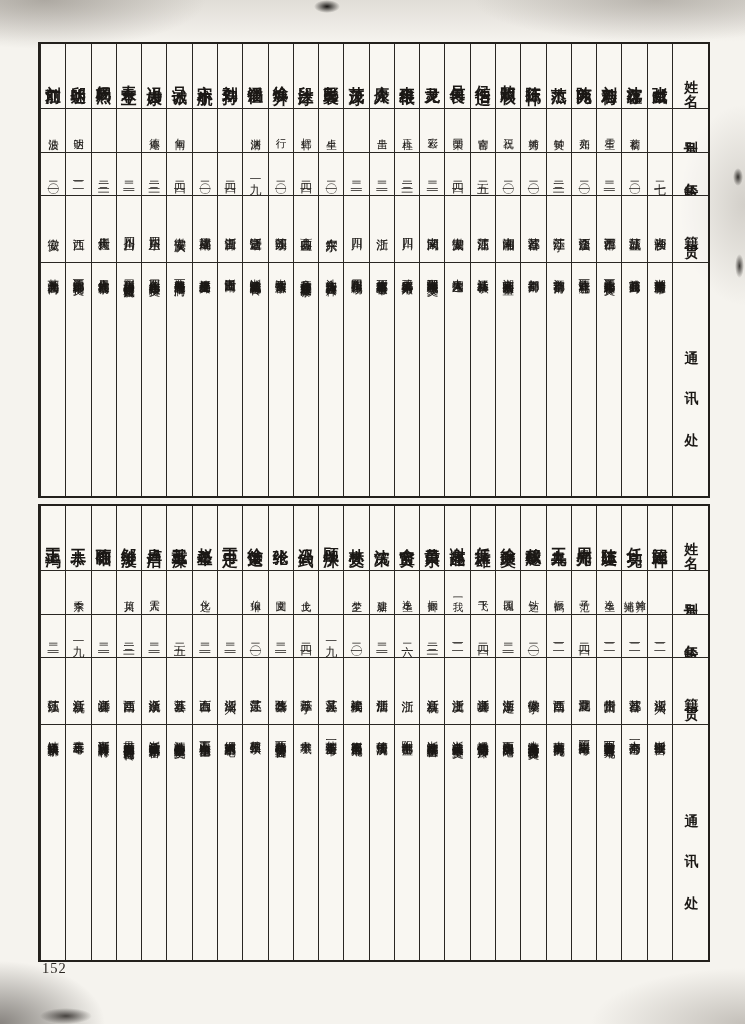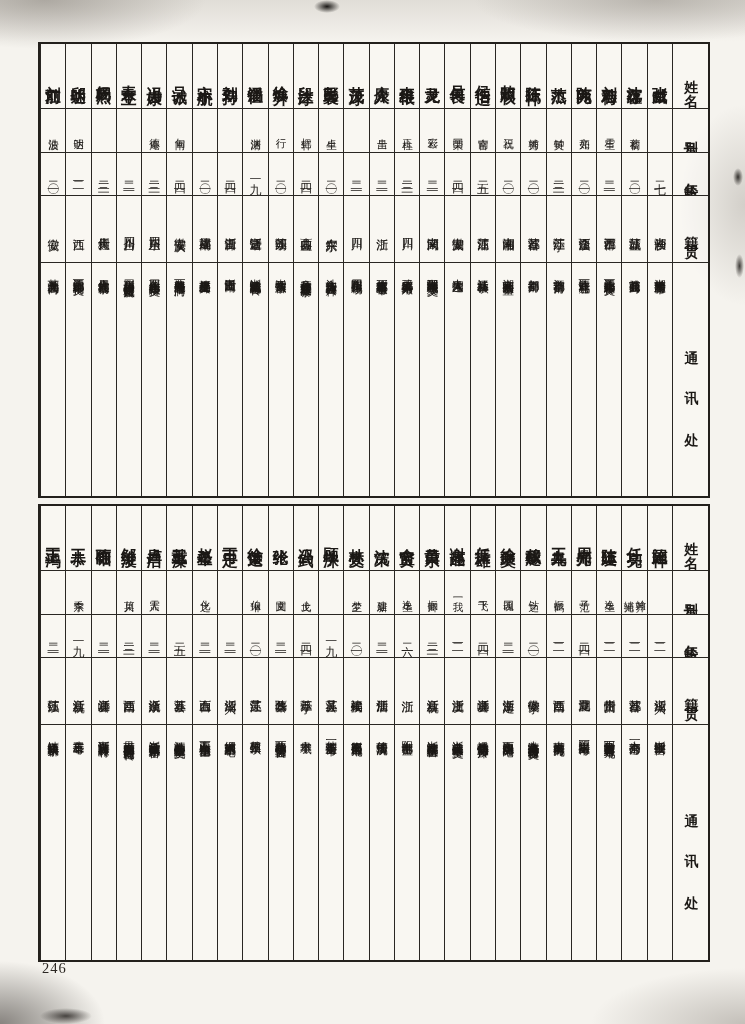--- a/index.html
+++ b/index.html
@@ -1001,18 +1001,18 @@
     </div>
     <div class="cell c-native">
       <span class="v">江苏镇江</span>
     </div>
     <div class="cell c-address">
       <span class="v">镇江高桥镇侯家桥</span>
     </div>
   </div>
 </section>
 
-<div id="page-number">246</div>
+<div id="page-number">152</div>
 
 <div class="smudge s1"></div>
 <div class="smudge s2"></div>
 <div class="smudge s3"></div>
 <div class="smudge s4"></div>
 
 </body></html>

